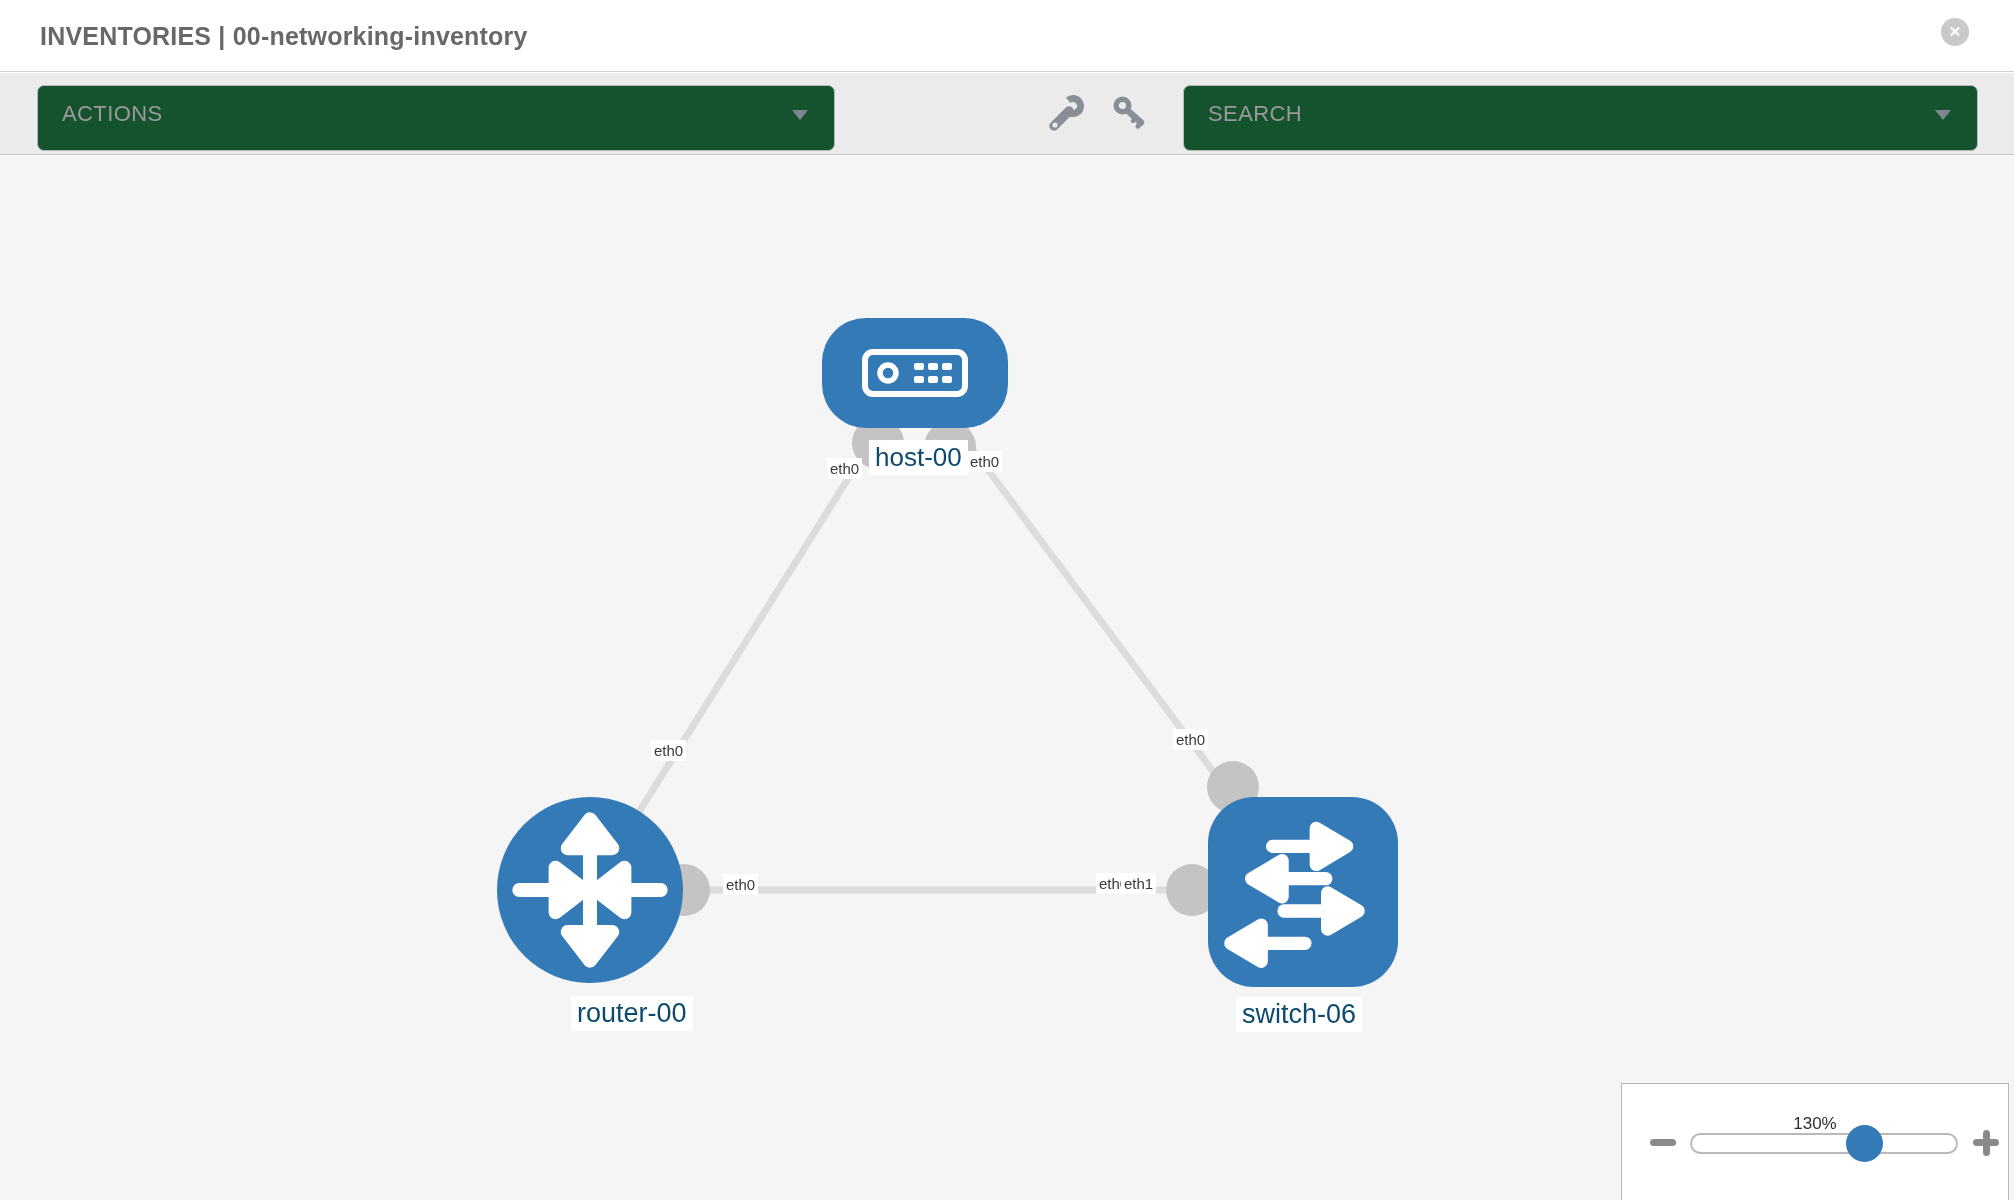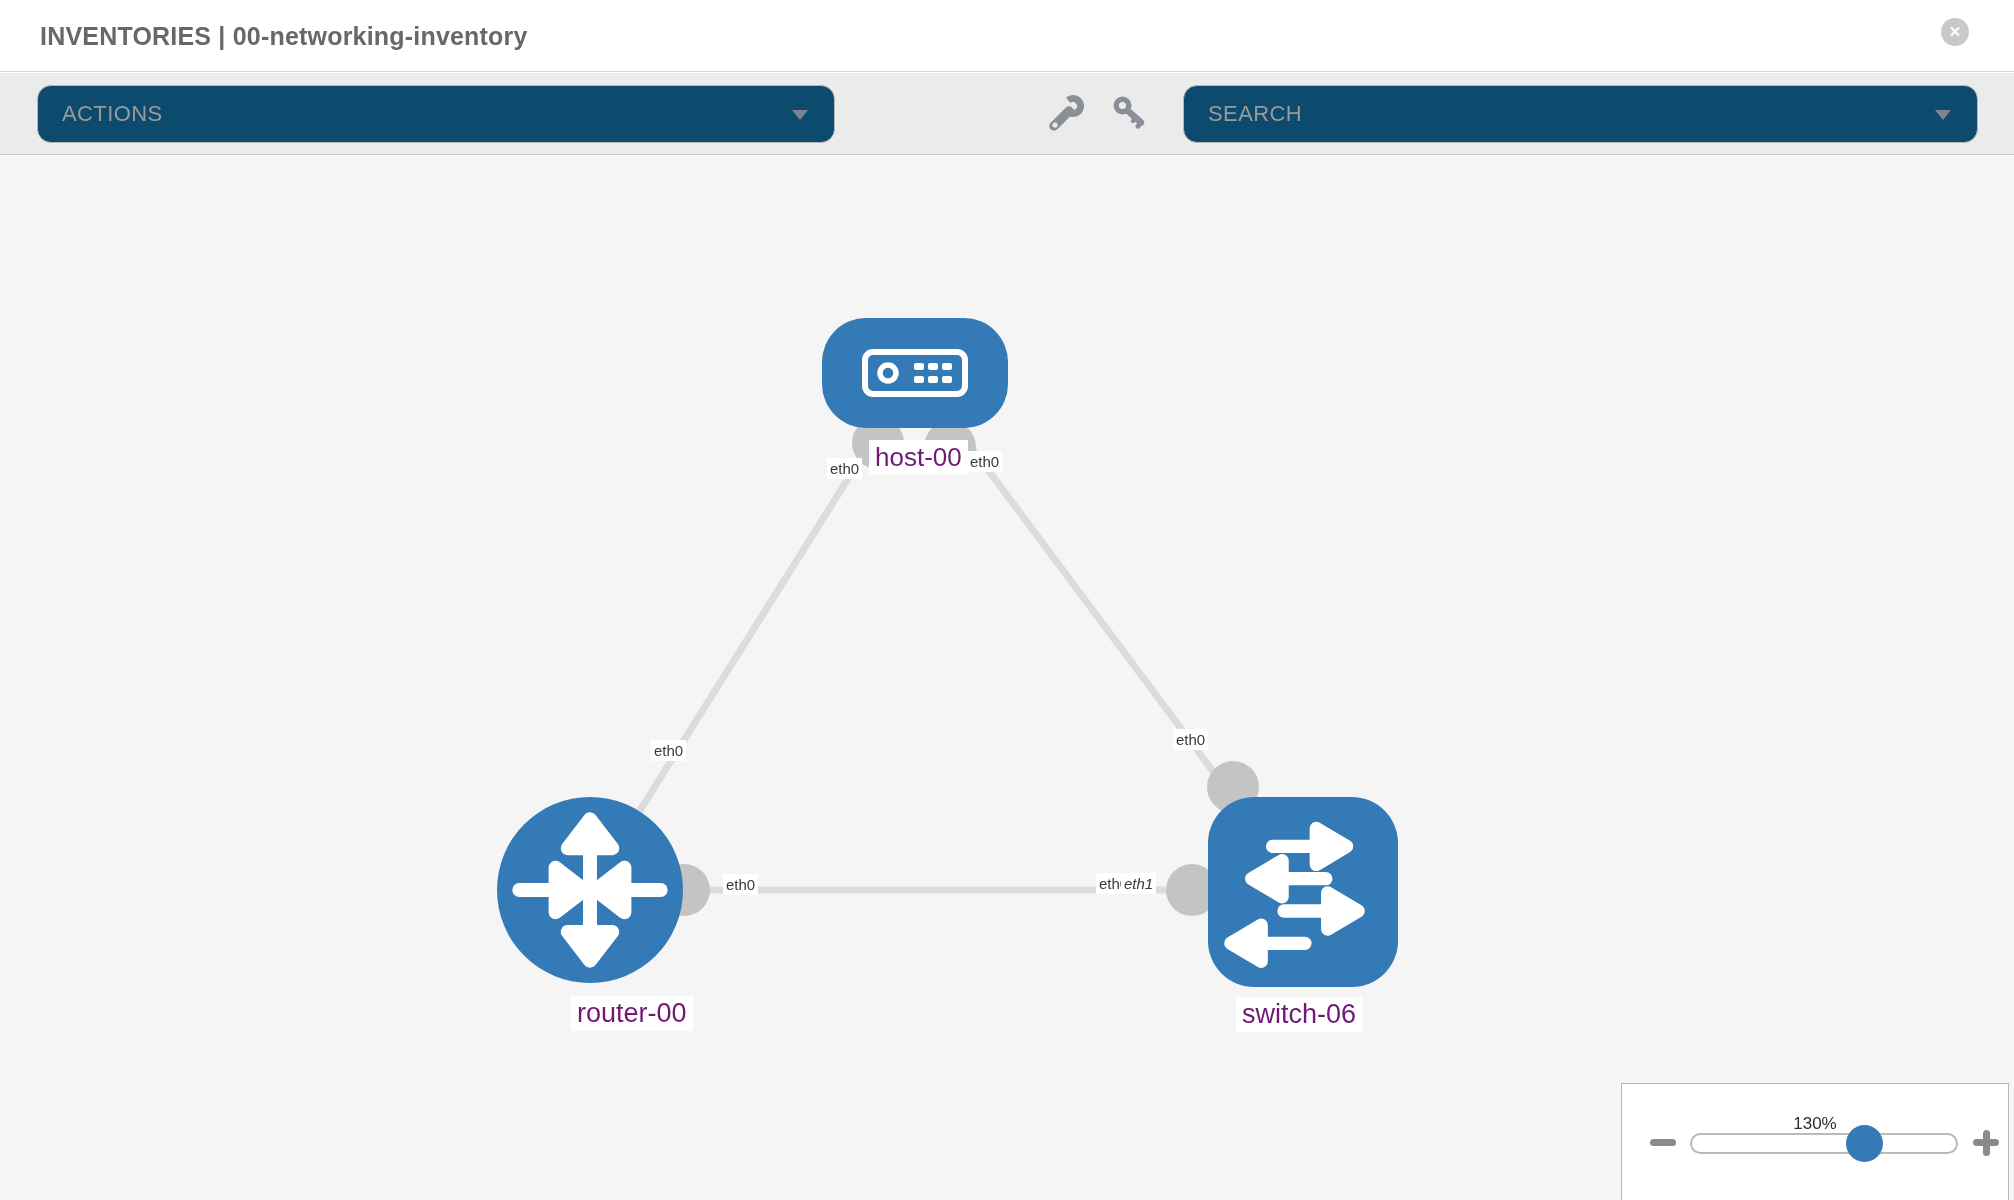--- a/index.html
+++ b/index.html
@@ -11,22 +11,22 @@
     background:#ffffff; border-bottom:1px solid #d2d2d2; }
   .titlebar .title { position:absolute; left:40px; top:0; line-height:72px;
     font-size:25px; font-weight:bold; color:#686868; letter-spacing:.2px; }
   .close-btn { position:absolute; left:1941px; top:18px; width:28px; height:28px;
     border-radius:50%; background:#c9c9c9; color:#ffffff; text-align:center;
     line-height:28px; font-size:15px; font-weight:bold; cursor:pointer; }
 
   
   .toolbar { position:absolute; left:0; top:73px; width:2014px; height:82px;
     background:#ebebeb; border-bottom:1px solid #c6c6c6; }
-  .combo { position:absolute; top:12px; height:58px; background:#0c4a6e;
-    border:1px solid #b9b9b9; border-radius:14px; cursor:pointer; }
+  .combo { position:absolute; top:12px; height:66px; background:#14532d;
+    border:1px solid #b9b9b9; border-radius:7px; cursor:pointer; }
   .combo .combo-text { position:absolute; left:24px; top:0; line-height:56px;
     font-size:22px; color:#9a9a9a; letter-spacing:.4px; }
   .combo .caret { position:absolute; right:26px; top:24px; width:0; height:0;
     border-left:8px solid transparent; border-right:8px solid transparent;
     border-top:10px solid #7d8590; }
   .combo.actions { left:37px; width:798px; }
   .combo.search  { left:1183px; width:795px; }
   .tool-ic { position:absolute; top:19px; width:44px; height:44px; cursor:pointer; }
   .tool-ic.wrench { left:1044px; }
   .tool-ic.key    { left:1108px; }
@@ -36,21 +36,21 @@
     background:#f5f5f5; overflow:hidden; }
   .net-svg { position:absolute; left:0; top:-156px; width:2014px; height:1200px;
     pointer-events:none; }
 
   .node { position:absolute; background:#337ab7; z-index:2; cursor:pointer; }
   .node svg { position:absolute; left:0; top:0; }
   .node.host   { left:822px;  top:162px; width:186px; height:110px; border-radius:44px; }
   .node.router { left:497px;  top:641px; width:186px; height:186px; border-radius:50%; }
   .node.switch { left:1208px; top:641px; width:190px; height:190px; border-radius:46px; }
 
-  .lbl { position:absolute; background:#ffffff; color:#701a75; z-index:3;
+  .lbl { position:absolute; background:#ffffff; color:#0c4a6e; z-index:3;
     white-space:nowrap; }
   .node-lbl { font-size:26px; padding:2px 6px; }
   .if-lbl { font-size:15px; padding:2px 3px; z-index:4; color:#3a3a3a; }
 
   
   .zoom-panel { position:absolute; left:1621px; top:927px; width:388px; height:130px;
     background:#ffffff; border:1px solid #b7b7b7; z-index:10; }
   .zoom-level { position:absolute; left:0; top:10px; width:100%; text-align:center;
     font-size:17px; color:#2f2f2f;margin-top:20px; }
   .zoom-minus { position:absolute; left:28px; top:55px; width:26px; height:7px;
@@ -169,21 +169,21 @@
   <div class="lbl node-lbl" style="left:869px; top:284px;">host-00</div>
   <div class="lbl node-lbl" style="left:526px; top:840px; font-size:27px;margin-left:45px;">router-00</div>
   <div class="lbl node-lbl" style="left:1236px; top:841px; font-size:27px;">switch-06</div>
 
   <div class="lbl if-lbl" style="left:827px; top:302px;">eth0</div>
   <div class="lbl if-lbl" style="left:967px; top:295px;">eth0</div>
   <div class="lbl if-lbl" style="left:651px; top:584px;">eth0</div>
   <div class="lbl if-lbl" style="left:1173px; top:573px;">eth0</div>
   <div class="lbl if-lbl" style="left:723px; top:718px;">eth0</div>
   <div class="lbl if-lbl" style="left:1096px; top:717px;">eth0</div>
-  <div class="lbl if-lbl" style="left:1121px; top:717px; z-index:5;font-style:italic;">eth1</div>
+  <div class="lbl if-lbl" style="left:1121px; top:717px; z-index:5;">eth1</div>
 
   <div class="zoom-panel">
     <div class="zoom-level">130%</div>
     <div class="zoom-minus"></div>
     <div class="zoom-track"></div>
     <div class="zoom-knob"></div>
     <div class="zoom-plus">
       <div class="zoom-plus-h"></div>
       <div class="zoom-plus-v"></div>
     </div>

